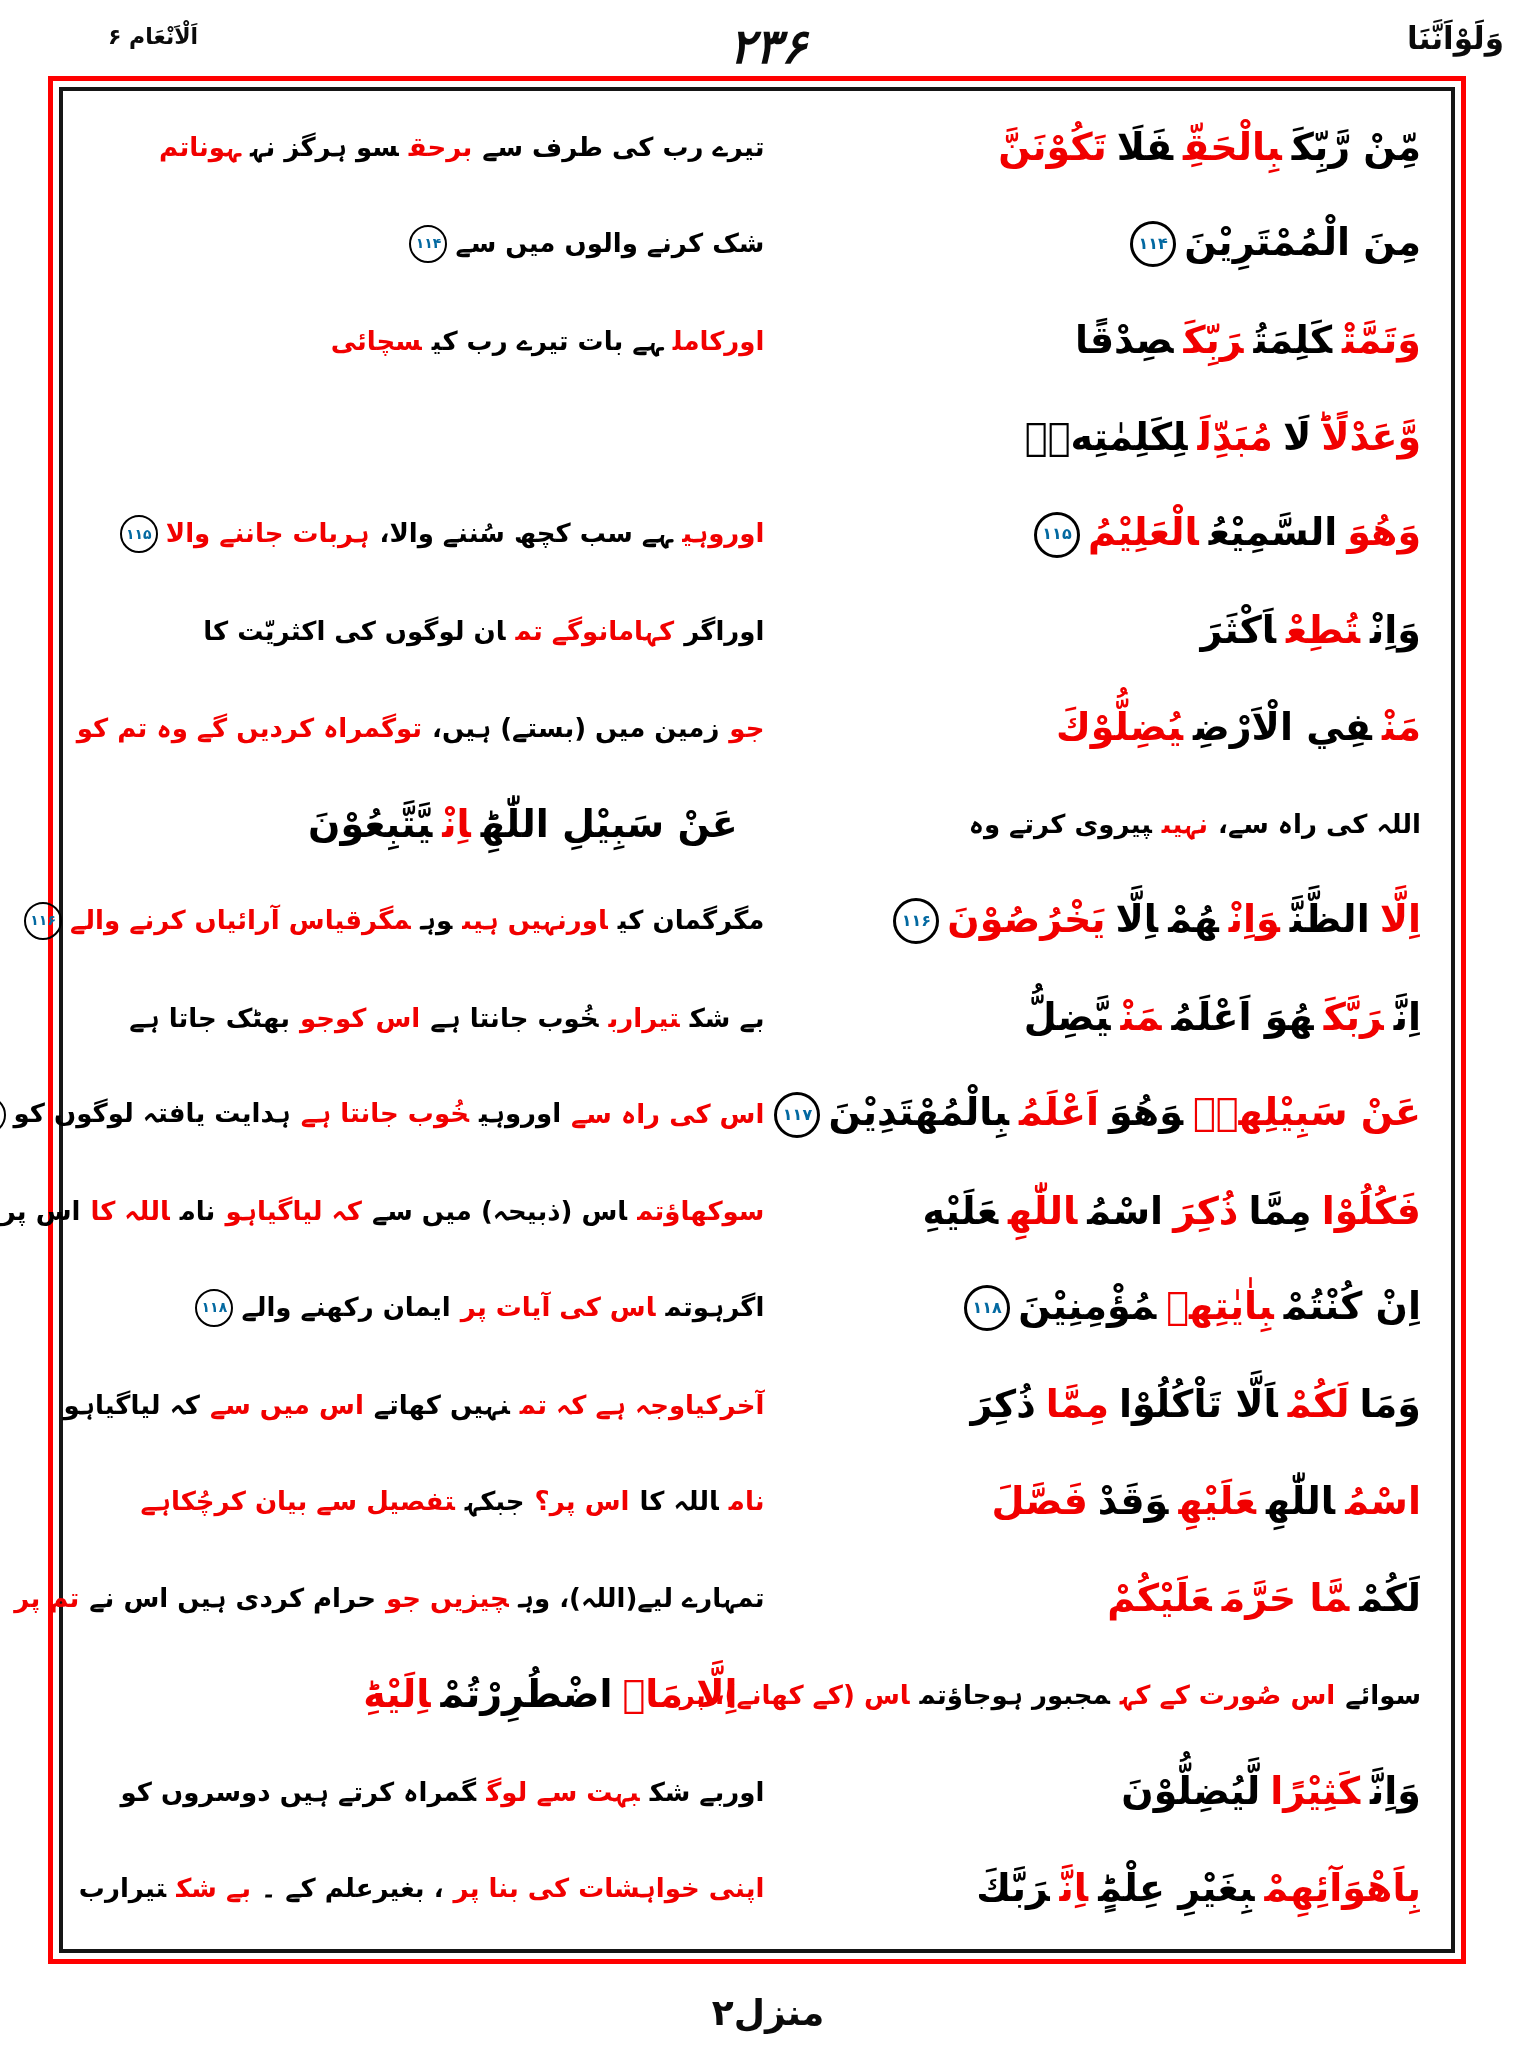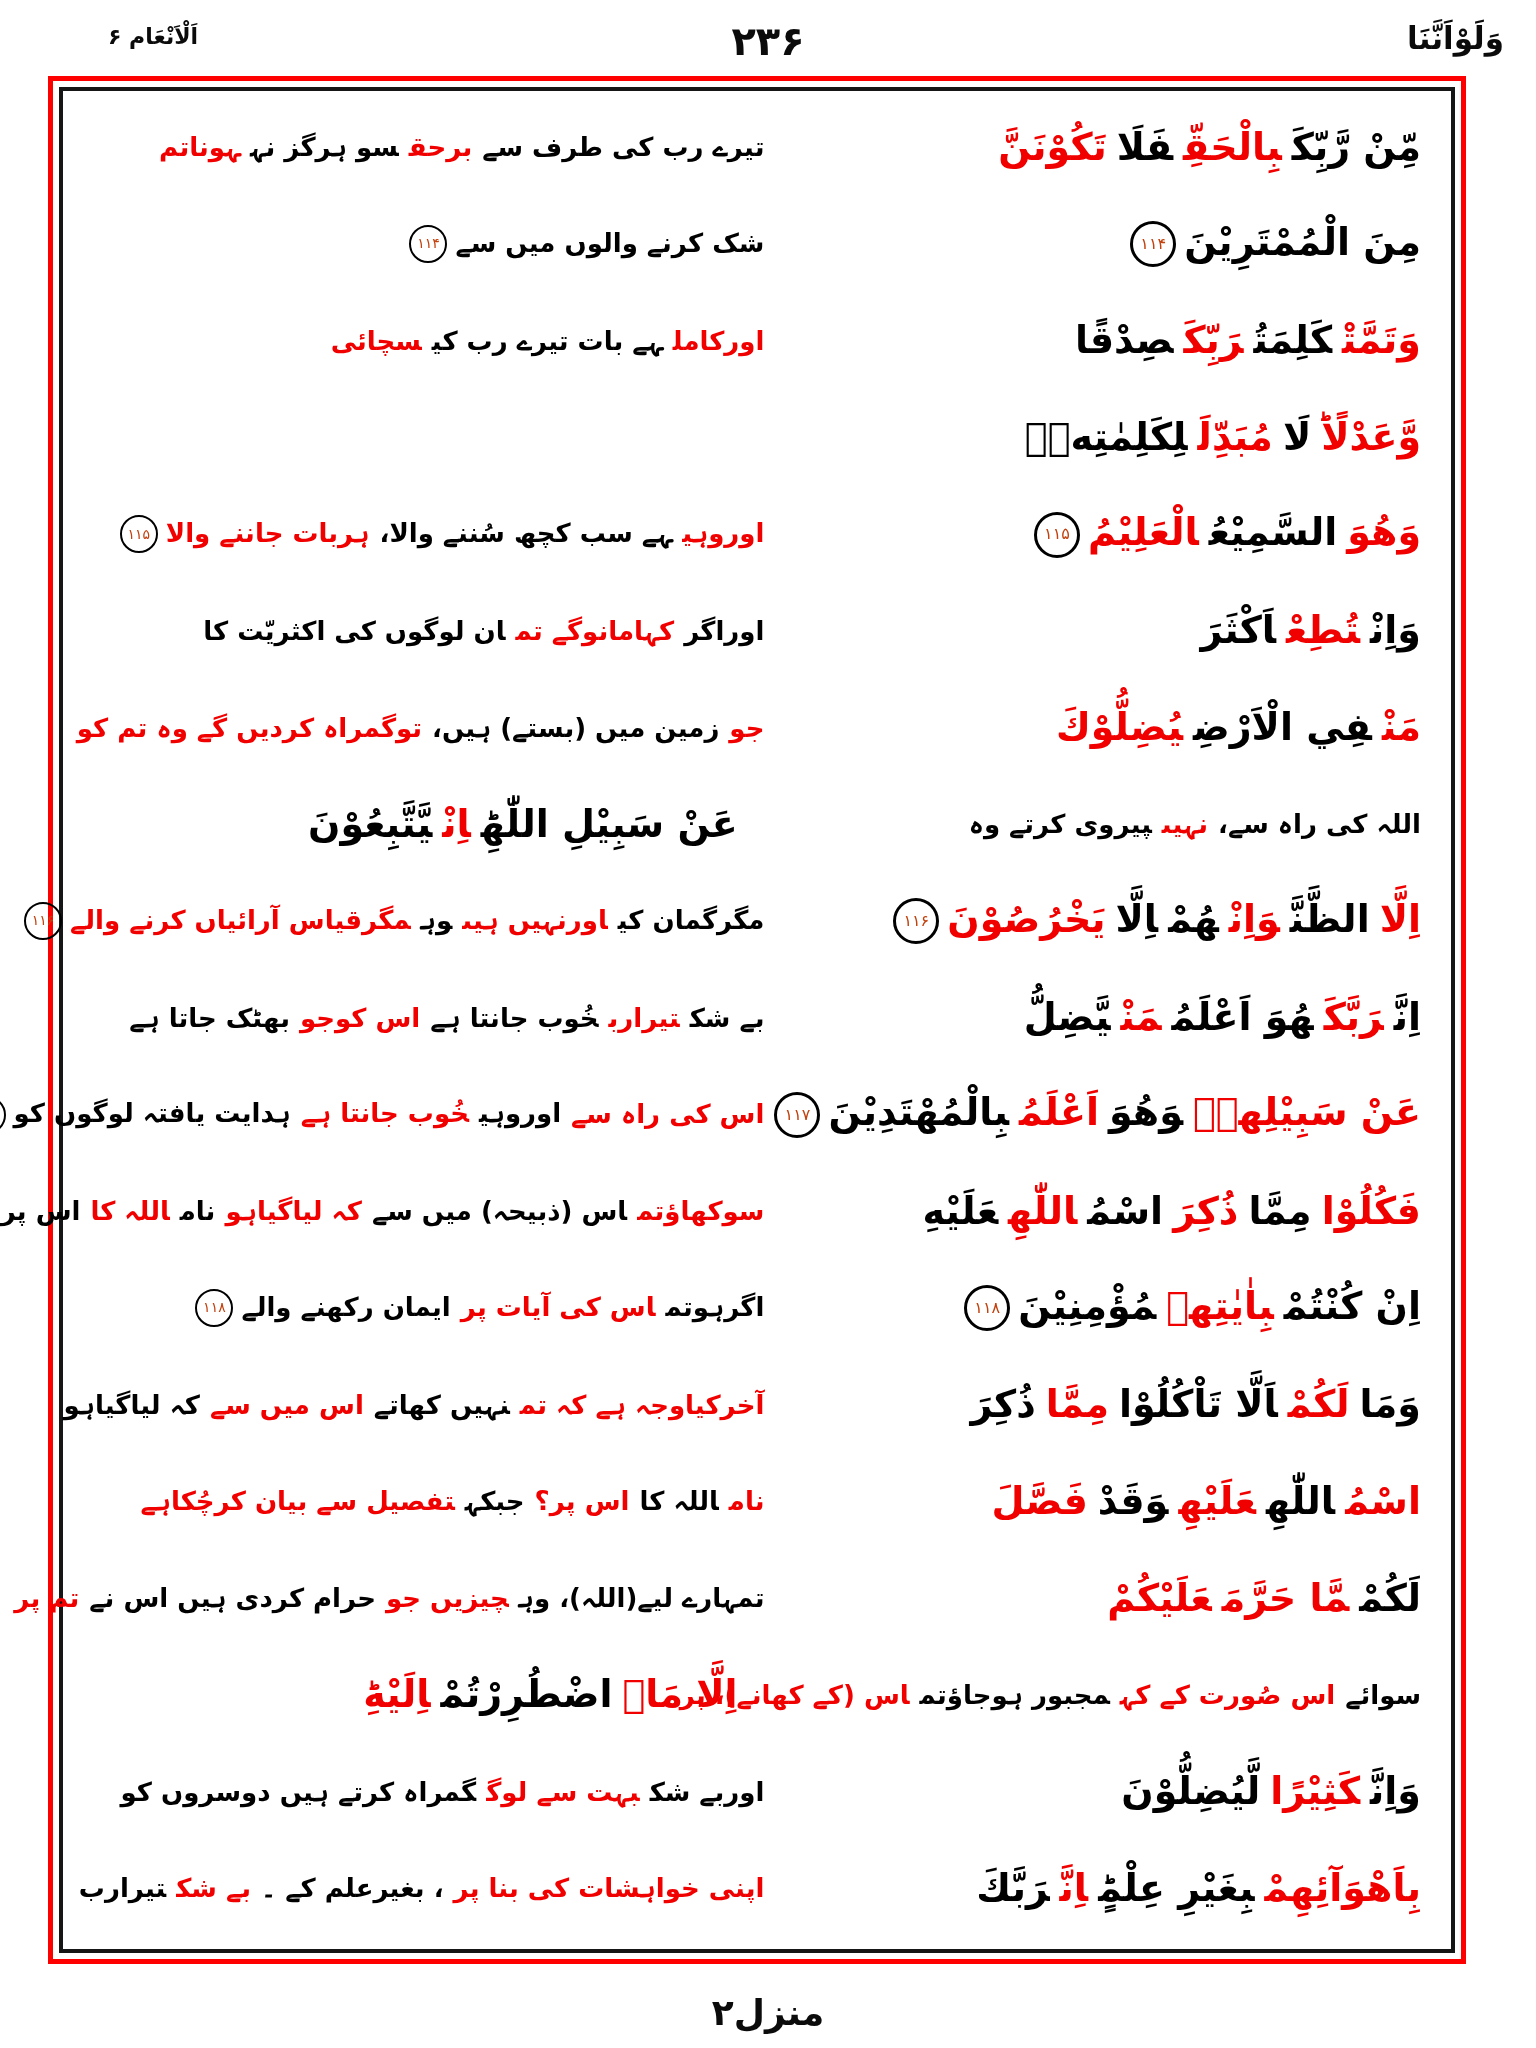--- a/index.html
+++ b/index.html
@@ -12,21 +12,21 @@
     width:1536px;height:2048px;
     background:#ffffff;
     position:relative;
     font-family:"DejaVu Sans", sans-serif;
     color:var(--ink);
     overflow:hidden;
   }
   
   .header{position:absolute;top:12px;left:0;right:0;height:64px;}
   .surah{position:absolute;left:108px;top:12px;font-size:22px;font-weight:bold;direction:rtl;}
-  .pageno{position:absolute;left:0;right:0;top:6px;text-align:center;font-size:40px;font-weight:bold;letter-spacing:2px;}
+  .pageno{position:absolute;left:0;right:0;top:6px;text-align:center;font-size:48px;font-weight:bold;letter-spacing:2px;font-style:italic;}
   .juz{position:absolute;right:32px;top:8px;font-size:31px;font-weight:bold;direction:rtl;}
   
   .frame{
     position:absolute;left:48px;top:76px;width:1418px;height:1888px;
     border:5px solid var(--red-border);
     padding:6px;box-sizing:border-box;background:#fff;
   }
   .frame-inner{
     border:4px solid #161616;
     width:100%;height:100%;box-sizing:border-box;
@@ -47,21 +47,21 @@
     text-align:start;line-height:1.25;
     padding-left:6px;
   }
   .seg{display:inline;}
   .seg.red{color:var(--red-text);}
   .seg.black{color:#000;}
   .seg + .seg{margin-right:10px;}
   .marker{
     display:inline-flex;align-items:center;justify-content:center;
     width:40px;height:40px;border:3px solid #000;border-radius:50%;
-    font-size:16px;font-weight:normal;color:#c2410c;
+    font-size:16px;font-weight:bold;color:#0369a1;
     vertical-align:middle;margin:0 8px 0 2px;
     letter-spacing:0;
   }
   .cell.ur .marker{width:34px;height:34px;font-size:14px;border-width:2.5px;}
   
   .footer{
     position:absolute;top:1980px;left:0;right:0;
     text-align:center;font-size:36px;font-weight:bold;direction:rtl;margin-top:12px;
   }
 </style>

